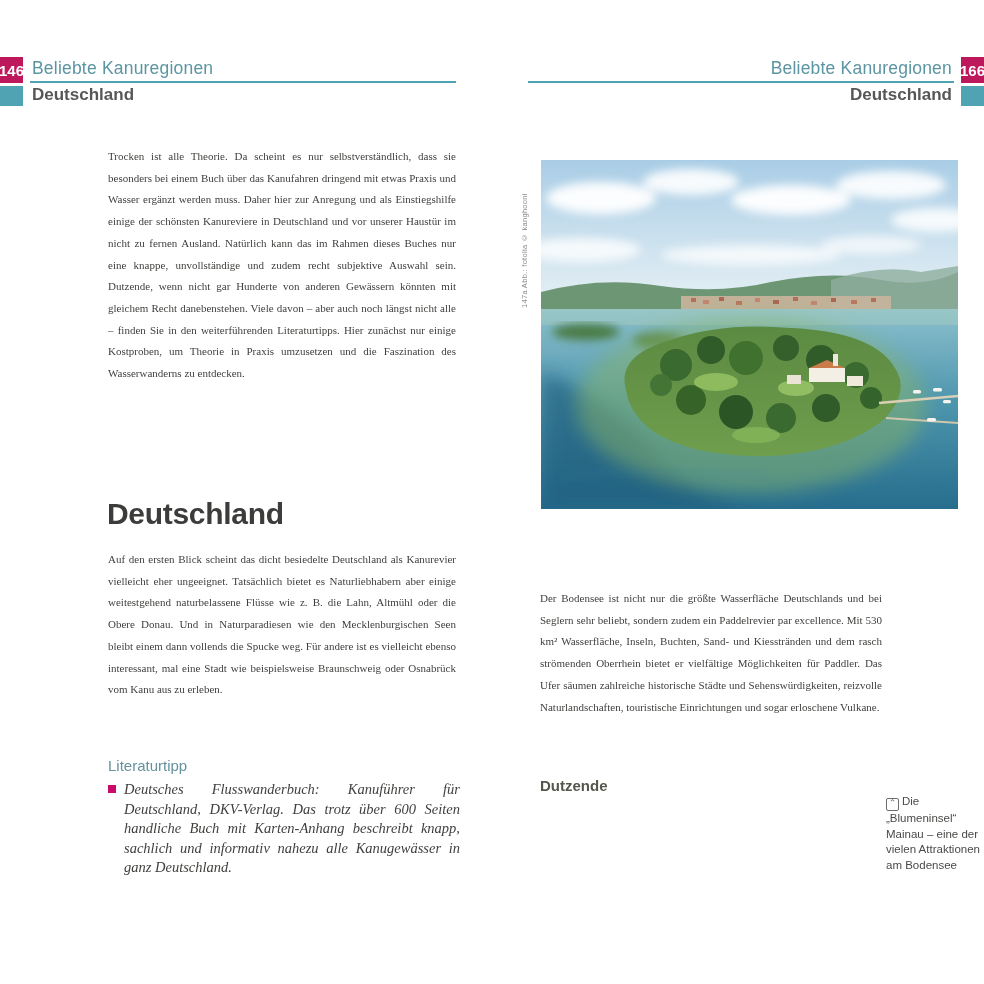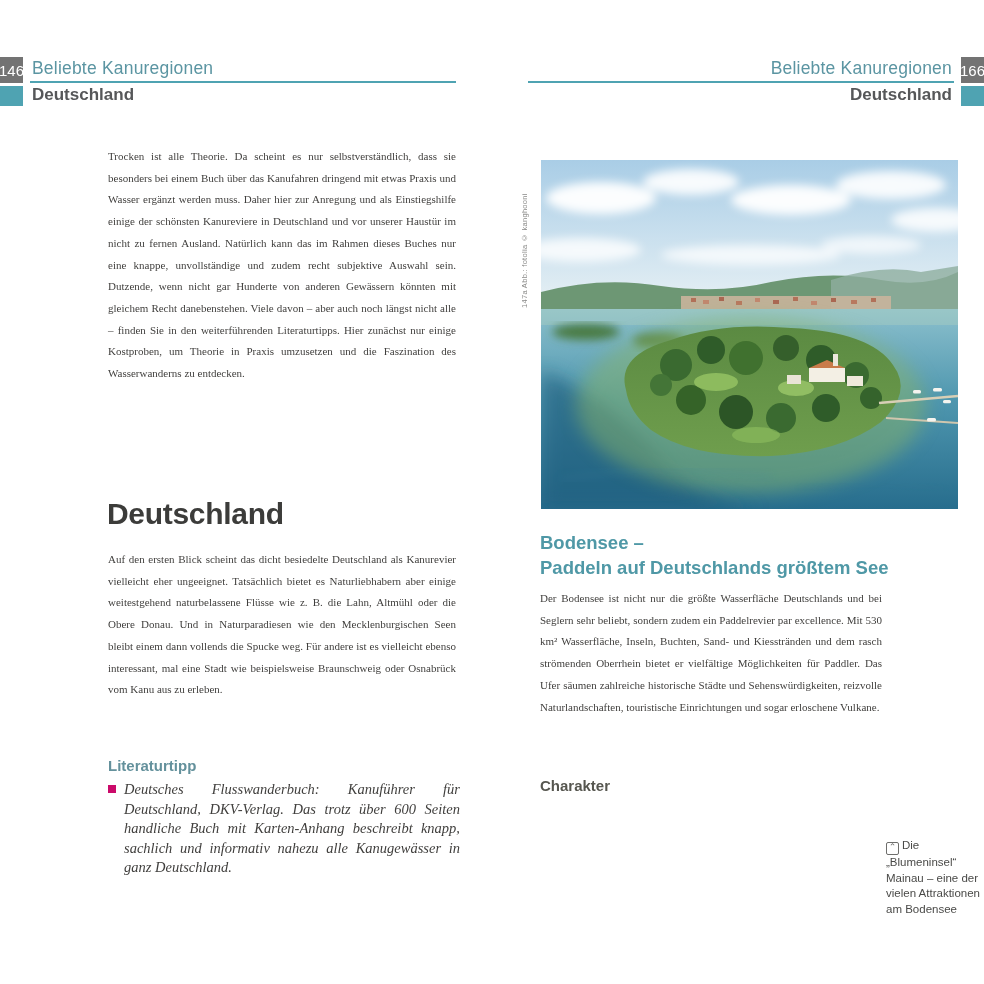--- a/index.html
+++ b/index.html
@@ -1,38 +1,38 @@
 <!DOCTYPE html>
 <html><head>
 <meta charset="utf-8">
 <style>
   html,body{margin:0;padding:0;background:#e9e9e9;}
   .canvas{position:relative;width:984px;height:984px;background:#ffffff;overflow:hidden;
           font-family:"Liberation Serif", serif;color:#403f3d;}
   .abs{position:absolute;}
   .sans{font-family:"Liberation Sans", sans-serif;}
   
-  .pagenum-box{background:#737373;color:#ffffff;font-weight:normal;font-size:15px;
+  .pagenum-box{background:#be185d;color:#ffffff;font-weight:bold;font-size:15px;
                display:flex;align-items:center;justify-content:center;}
   .teal-block{background:#4fa3b2;}
   .section-title{color:#5b95a2;font-size:17.5px;letter-spacing:.2px;}
   .rule{background:#4fa3b2;height:2px;}
   .subsection{color:#565759;font-weight:bold;font-size:17px;}
   
   .para{font-size:11px;line-height:21.7px;text-align:justify;}
   .big-head{font-size:30px;font-weight:bold;color:#3c3c3a;letter-spacing:-.3px;}
-  .lit-head{font-size:15px;font-weight:bold;color:#64919c;}
+  .lit-head{font-size:15px;font-weight:normal;color:#64919c;}
   .lit-item{font-size:14.5px;line-height:19.6px;font-style:italic;text-align:justify;
             padding-left:16px;position:relative;}
   .bullet-sq{position:absolute;left:0;top:5px;width:8px;height:8px;background:#cb0a6a;}
   .lit-title{font-weight:normal;}
   .sub-head{font-size:18.5px;line-height:25px;font-weight:bold;color:#4f98a6;}
   .char-head{font-size:15px;font-weight:bold;color:#56564f;}
   .margin-note{font-family:"Liberation Sans", sans-serif;font-size:11.5px;line-height:15.5px;
-               color:#4a4a48;text-align:left;margin-top:44px;}
+               color:#4a4a48;text-align:left;}
   .note-icon{display:inline-block;width:11px;height:11px;border:1.3px solid #6e6e6c;border-radius:2px;
              font-size:9px;line-height:9px;text-align:center;color:#6e6e6c;margin-right:3px;
              vertical-align:-1px;font-family:"DejaVu Sans", sans-serif;}
   .credit{font-family:"Liberation Sans", sans-serif;font-size:7.5px;color:#8a8a88;
           writing-mode:vertical-rl;transform:rotate(180deg);letter-spacing:.3px;}
   .photo-frame{overflow:hidden;}
 </style>
 </head>
 <body>
 
@@ -169,26 +169,22 @@
           <rect x="392" y="228" width="9" height="3.6" rx="1.5"></rect>
           <rect x="402" y="240" width="8" height="3.2" rx="1.5"></rect>
           <rect x="386" y="258" width="9" height="3.4" rx="1.5"></rect>
         </g>
 
         <path d="M20,320 Q120,300 230,318" stroke="#3d83a0" stroke-width="3" fill="none" opacity=".35" filter="url(#soft)"></path>
         <path d="M260,330 Q330,318 410,330" stroke="#2f7492" stroke-width="3" fill="none" opacity=".3" filter="url(#soft)"></path>
       </svg>
     </div>
 
-    <div class="abs sans sub-head" style="left:48px;top:530px;width:400px;">
-      <div>Bodensee –</div>
-      <div>Paddeln auf Deutschlands größtem See</div>
-    </div>
 
     <div class="abs para" style="left:48px;top:588px;width:342px;">Der Bodensee ist nicht nur die größte Wasserfläche Deutschlands und bei Seglern sehr beliebt, sondern zudem ein Paddelrevier par excellence. Mit 530 km² Wasserfläche, Inseln, Buchten, Sand- und Kiesstränden und dem rasch strömenden Oberrhein bietet er vielfältige Möglichkeiten für Paddler. Das Ufer säumen zahlreiche historische Städte und Sehenswürdigkeiten, reizvolle Naturlandschaften, touristische Einrichtungen und sogar erloschene Vulkane.</div>
 
-    <div class="abs sans char-head" style="left:48px;top:777px;">Charakter</div>
+    <div class="abs sans char-head" style="left:48px;top:777px;">Dutzende</div>
 
     <div class="abs margin-note" style="left:394px;top:794px;width:94px;">
       <span class="note-icon">⌃</span><span>Die „Blumeninsel“ Mainau – eine der vielen Attraktionen am Bodensee</span>
     </div>
   </div>
 </div>
 
 </body></html>

